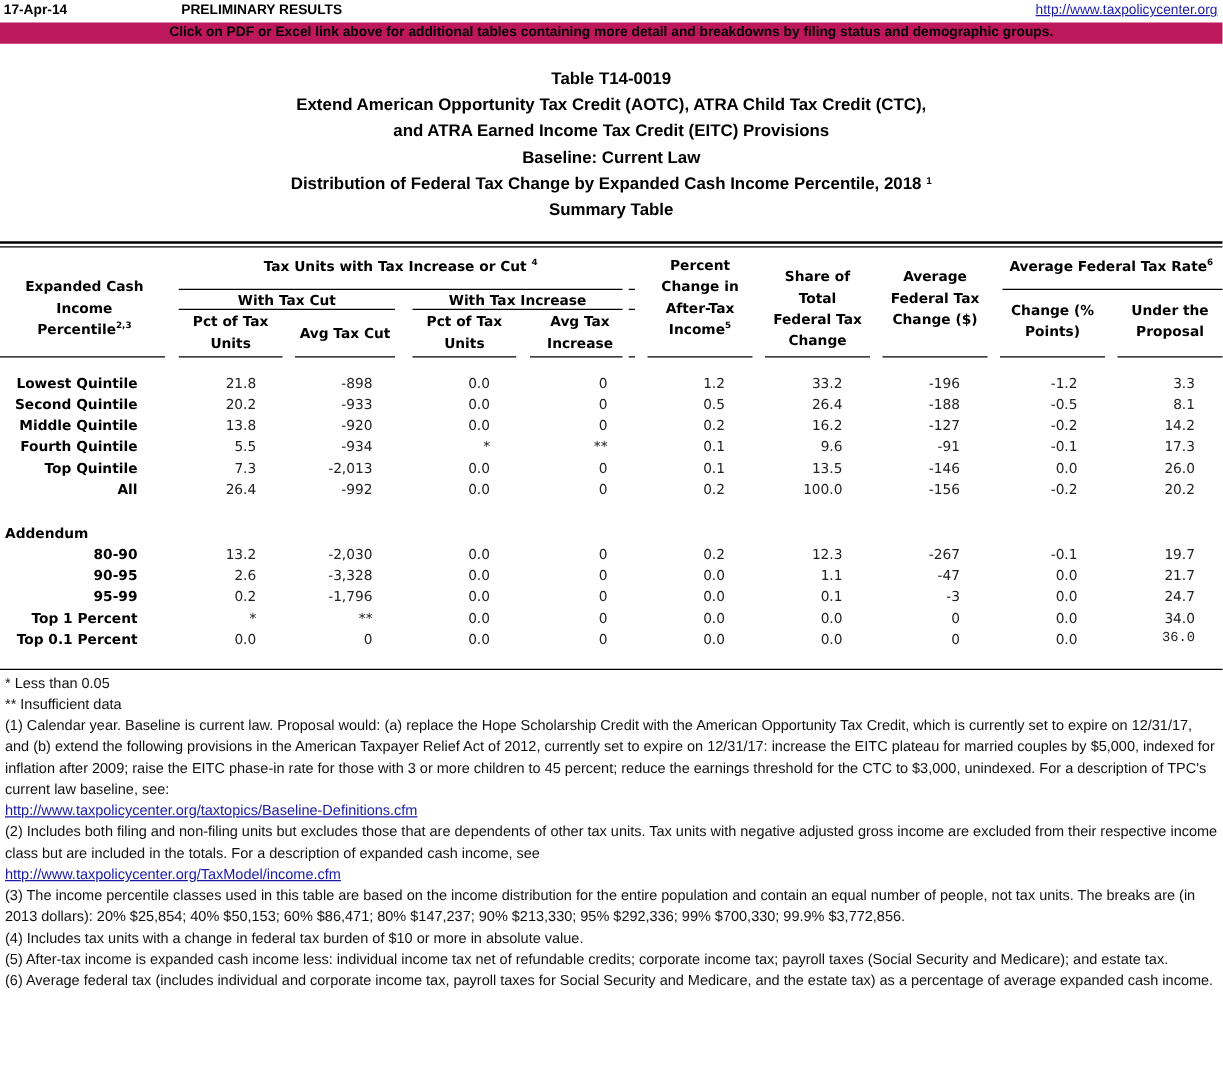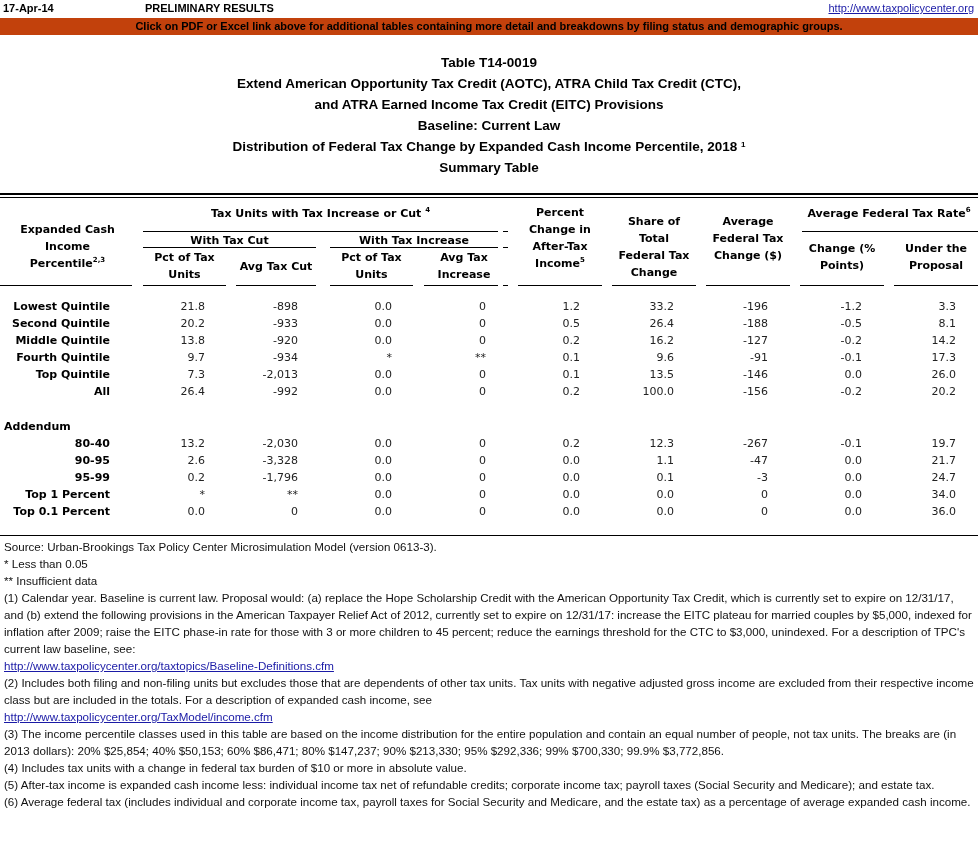--- a/index.html
+++ b/index.html
@@ -1,21 +1,21 @@
 <!DOCTYPE html>
 <html><head>
 <meta charset="utf-8">
 <style>
   html, body { margin: 0; padding: 0; background: #ffffff; }
   body { width: 978px; height: 860px; position: relative; overflow: hidden; font-family: "DejaVu Sans", sans-serif; color: #000; }
   .topbar { position: absolute; left: 0; top: 0; width: 978px; height: 16px; font-size: 11px; font-weight: bold; font-family: "Liberation Sans", sans-serif; }
   .topbar .date { position: absolute; left: 3px; top: 2px; }
   .topbar .prelim { position: absolute; left: 145px; top: 2px; }
   .topbar .url { position: absolute; right: 4px; top: 2px; color: #1a1aa6; text-decoration: underline; font-weight: normal; text-align: center; }
-  .banner { position: absolute; left: 0; top: 18px; width: 978px; height: 17px; background: #c2410c; font-size: 11px; font-weight: bold; font-family: "Liberation Sans", sans-serif; text-align: center; line-height: 17px; }
+  .banner { position: absolute; left: 0; top: 18px; width: 978px; height: 17px; background: #be185d; font-size: 11px; font-weight: bold; font-family: "Liberation Sans", sans-serif; text-align: center; line-height: 17px; }
   .titles { position: absolute; left: 0; top: 52px; width: 978px; text-align: center; font-family: "Liberation Sans", sans-serif; font-weight: bold; font-size: 13.5px; }
   .titles div { height: 21px; line-height: 21px; }
   .titles sup { font-size: 8px; vertical-align: top; position: relative; top: -2px; }
 
   .rule-double { position: absolute; left: 0; width: 978px; height: 5px; border-top: 2px solid #000; border-bottom: 1px solid #000; box-sizing: border-box; top: 193px; }
   .rule { position: absolute; height: 0; border-top: 1px solid #000; }
   .hdr { position: absolute; font-size: 11px; font-weight: bold; text-align: center; line-height: 17px; font-family: "DejaVu Sans", sans-serif; }
   .hdr sup { font-size: 7px; vertical-align: top; position: relative; top: -3px; }
 
   .row { position: absolute; left: 0; width: 978px; height: 17px; font-size: 11px; }
@@ -146,21 +146,21 @@
       <span class="c" style="left: 312px;">0.0</span>
       <span class="c" style="left: 406px;">0</span>
       <span class="c" style="left: 500px;">0.2</span>
       <span class="c" style="left: 594px;">16.2</span>
       <span class="c" style="left: 688px;">-127</span>
       <span class="c" style="left: 782px;">-0.2</span>
       <span class="c" style="left: 876px;">14.2</span>
     </div>
     <div class="row" style="top: 351px;">
       <span class="lbl">Fourth Quintile</span>
-      <span class="c" style="left: 125px;">9.7</span>
+      <span class="c" style="left: 125px;">5.5</span>
       <span class="c" style="left: 218px;">-934</span>
       <span class="c" style="left: 312px;">*</span>
       <span class="c" style="left: 406px;">**</span>
       <span class="c" style="left: 500px;">0.1</span>
       <span class="c" style="left: 594px;">9.6</span>
       <span class="c" style="left: 688px;">-91</span>
       <span class="c" style="left: 782px;">-0.1</span>
       <span class="c" style="left: 876px;">17.3</span>
     </div>
     <div class="row" style="top: 368px;">
@@ -184,21 +184,21 @@
       <span class="c" style="left: 500px;">0.2</span>
       <span class="c" style="left: 594px;">100.0</span>
       <span class="c" style="left: 688px;">-156</span>
       <span class="c" style="left: 782px;">-0.2</span>
       <span class="c" style="left: 876px;">20.2</span>
     </div>
   </div>
 <div class="addendum">Addendum</div>
 <div id="addrows">
     <div class="row" style="top: 437px;">
-      <span class="lbl">80-40</span>
+      <span class="lbl">80-90</span>
       <span class="c" style="left: 125px;">13.2</span>
       <span class="c" style="left: 218px;">-2,030</span>
       <span class="c" style="left: 312px;">0.0</span>
       <span class="c" style="left: 406px;">0</span>
       <span class="c" style="left: 500px;">0.2</span>
       <span class="c" style="left: 594px;">12.3</span>
       <span class="c" style="left: 688px;">-267</span>
       <span class="c" style="left: 782px;">-0.1</span>
       <span class="c" style="left: 876px;">19.7</span>
     </div>
@@ -241,28 +241,27 @@
     <div class="row" style="top: 505px;">
       <span class="lbl">Top 0.1 Percent</span>
       <span class="c" style="left: 125px;">0.0</span>
       <span class="c" style="left: 218px;">0</span>
       <span class="c" style="left: 312px;">0.0</span>
       <span class="c" style="left: 406px;">0</span>
       <span class="c" style="left: 500px;">0.0</span>
       <span class="c" style="left: 594px;">0.0</span>
       <span class="c" style="left: 688px;">0</span>
       <span class="c" style="left: 782px;">0.0</span>
-      <span class="c" style="left: 876px;">36.0</span>
+      <span class="c" style="left: 876px; font-family: Liberation Mono, monospace;">36.0</span>
     </div>
   </div>
 
 <div class="rule-bottom"></div>
 
 <div class="notes">
-  <p>Source: Urban-Brookings Tax Policy Center Microsimulation Model (version 0613-3).</p>
   <p>* Less than 0.05</p>
   <p>** Insufficient data</p>
   <p>(1) Calendar year. Baseline is current law. Proposal would: (a) replace the Hope Scholarship Credit with the American Opportunity Tax Credit, which is currently set to expire on 12/31/17, and (b) extend the following provisions in the American Taxpayer Relief Act of 2012, currently set to expire on 12/31/17: increase the EITC plateau for married couples by $5,000, indexed for inflation after 2009;  raise the EITC phase-in rate for those with 3 or more children to 45 percent;  reduce the earnings threshold for the CTC to $3,000, unindexed. For a description of TPC's current law baseline, see:</p>
   <p><a>http://www.taxpolicycenter.org/taxtopics/Baseline-Definitions.cfm</a></p>
   <p>(2) Includes both filing and non-filing units but excludes those that are dependents of other tax units. Tax units with negative adjusted gross income are excluded from their respective income class but are included in the totals. For a description of expanded cash income, see</p>
   <p><a>http://www.taxpolicycenter.org/TaxModel/income.cfm</a></p>
   <p>(3) The income percentile classes used in this table are based on the income distribution for the entire population and contain an equal number of people, not tax units. The breaks are (in 2013 dollars): 20% $25,854; 40% $50,153; 60% $86,471; 80% $147,237; 90% $213,330; 95% $292,336; 99% $700,330; 99.9% $3,772,856.</p>
   <p>(4) Includes tax units with a change in federal tax burden of $10 or more in absolute value.</p>
   <p>(5) After-tax income is expanded cash income less: individual income tax net of refundable credits; corporate income tax; payroll taxes (Social Security and Medicare); and estate tax.</p>
   <p>(6) Average federal tax (includes individual and corporate income tax, payroll taxes for Social Security and Medicare, and the estate tax) as a percentage of average expanded cash income.</p>

